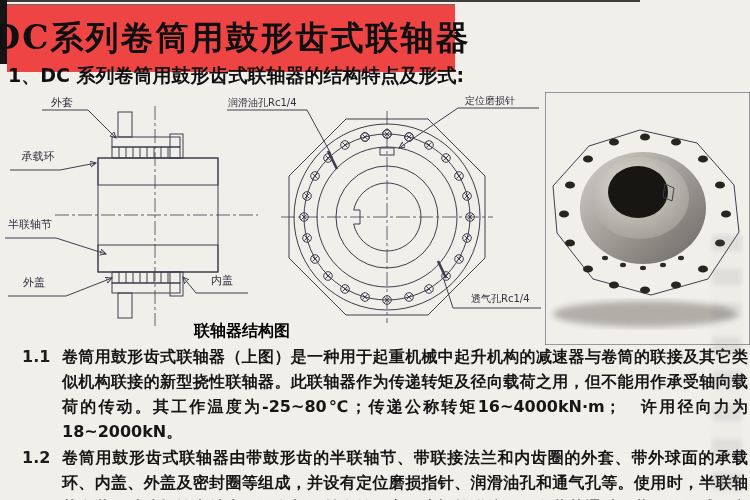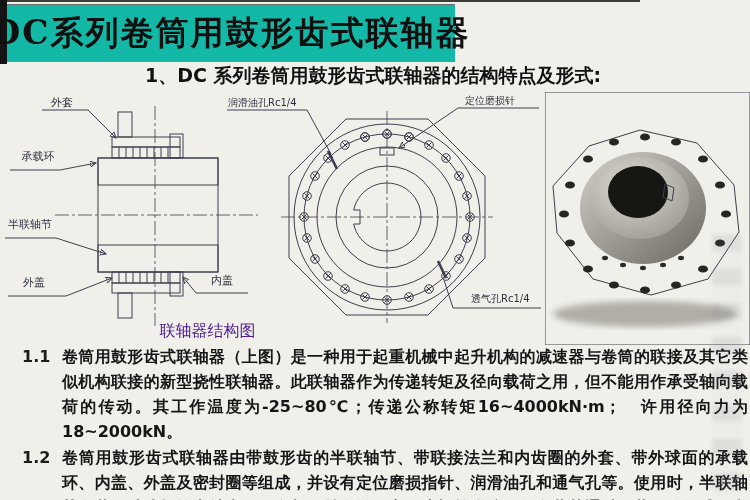--- a/index.html
+++ b/index.html
@@ -7,39 +7,38 @@
     position:relative;
     width:750px;height:500px;
     background:#f1efea;
     overflow:hidden;
     font-family:"DejaVu Sans","Liberation Sans",sans-serif;
     color:#1c1c1c;
   }
   .top-line{position:absolute;left:0;top:0;width:640px;height:2px;background:#1d1d1d;opacity:.85;}
   .left-edge{position:absolute;left:0;top:0;width:7px;height:64px;background:#141414;}
   .banner{
-    position:absolute;left:7px;top:4px;width:448px;height:58px;
-    background:#14b8a6;
+    position:absolute;left:7px;top:4px;width:448px;height:68px;
+    background:#ef4444;
     display:flex;align-items:center;justify-content:center;
     box-shadow:inset 0 1px 0 #6c6c6c;
   }
   .banner span{
     font-family:"DejaVu Serif","Liberation Serif",serif;
     font-weight:bold;font-size:33px;letter-spacing:2px;color:#101010;
     white-space:nowrap;
   }
   .heading{
     position:absolute;left:8px;top:63px;width:730px;
     font-size:19px;font-weight:bold;color:#111;
     white-space:nowrap;
-    text-align:center;
   }
   .fig-caption{
     position:absolute;left:125px;top:321px;width:165px;
-    text-align:center;font-size:16px;font-weight:normal;color:#4c1d95;
+    text-align:right;font-size:16px;font-weight:bold;color:#000000;
   }
   .drawing{position:absolute;}
   .drawing text{fill:#2e2e3e;font-size:11px;font-family:"DejaVu Sans",sans-serif;}
   .drawing .lbl{font-size:11px;}
   .drawing .lbl-s{font-size:10px;}
   .drawing line,.drawing rect,.drawing circle,.drawing path,.drawing polygon{
     stroke:#3e3e4e;stroke-width:1;fill:none;
   }
   .drawing .cl{stroke-dasharray:14 3 3 3;stroke-width:.8;}
   .drawing .thick{stroke-width:2.6;}

